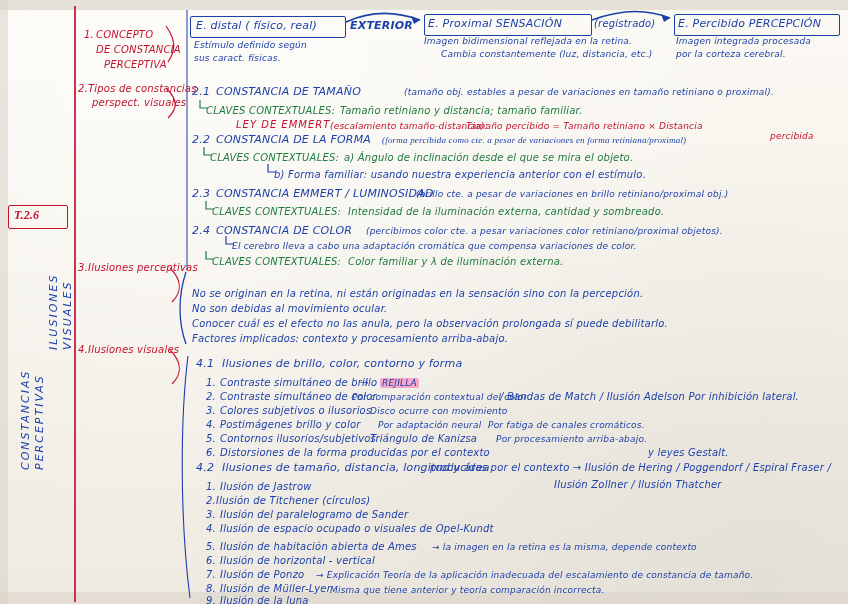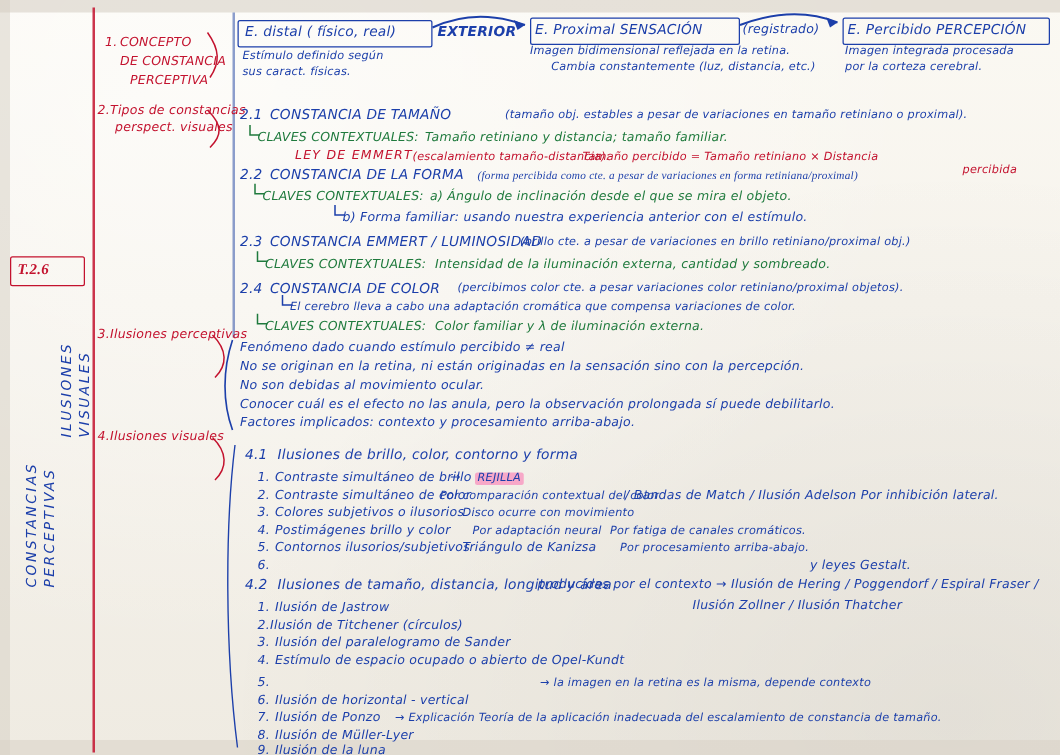--- a/index.html
+++ b/index.html
@@ -143,21 +143,20 @@
   <div class="hw green s10" style="left:212px;top:207px;">CLAVES CONTEXTUALES:</div>
   <div class="hw green s10" style="left:348px;top:207px;">Intensidad de la iluminación externa, cantidad y sombreado.</div>
 
   <div class="hw blue s11" style="left:192px;top:225px;">2.4</div>
   <div class="hw blue s11" style="left:216px;top:225px;">CONSTANCIA DE COLOR</div>
   <div class="hw blue s9" style="left:366px;top:227px;">(percibimos color cte. a pesar variaciones color retiniano/proximal objetos).</div>
   <div class="hw blue s9" style="left:232px;top:242px;">El cerebro lleva a cabo una adaptación cromática que compensa variaciones de color.</div>
   <div class="hw green s10" style="left:212px;top:257px;">CLAVES CONTEXTUALES:</div>
   <div class="hw green s10" style="left:348px;top:257px;">Color familiar y λ de iluminación externa.</div>
 
-  <div class="hw blue s10" style="left:192px;top:274px;">Fenómeno dado cuando estímulo percibido ≠ real</div>
   <div class="hw blue s10" style="left:192px;top:289px;">No se originan en la retina, ni están originadas en la sensación sino con la percepción.</div>
   <div class="hw blue s10" style="left:192px;top:304px;">No son debidas al movimiento ocular.</div>
   <div class="hw blue s10" style="left:192px;top:319px;">Conocer cuál es el efecto no las anula, pero la observación prolongada sí puede debilitarlo.</div>
   <div class="hw blue s10" style="left:192px;top:334px;">Factores implicados: contexto y procesamiento arriba-abajo.</div>
 
   <div class="hw blue s11" style="left:196px;top:358px;">4.1</div>
   <div class="hw blue s11" style="left:222px;top:358px;">Ilusiones de brillo, color, contorno y forma</div>
 
   <div class="hw blue s10" style="left:206px;top:378px;">1.</div>
   <div class="hw blue s10" style="left:220px;top:378px;">Contraste simultáneo de brillo</div>
@@ -177,51 +176,54 @@
   <div class="hw blue s10" style="left:220px;top:420px;">Postimágenes brillo y color</div>
   <div class="hw blue s9" style="left:378px;top:421px;">Por adaptación neural</div>
   <div class="hw blue s9" style="left:488px;top:421px;">Por fatiga de canales cromáticos.</div>
 
   <div class="hw blue s10" style="left:206px;top:434px;">5.</div>
   <div class="hw blue s10" style="left:220px;top:434px;">Contornos ilusorios/subjetivos</div>
   <div class="hw blue s10" style="left:370px;top:434px;">Triángulo de Kanizsa</div>
   <div class="hw blue s9" style="left:496px;top:435px;">Por procesamiento arriba-abajo.</div>
 
   <div class="hw blue s10" style="left:206px;top:448px;">6.</div>
+  <div class="hw blue s10" style="left:220px;top:448px;">Distorsiones de la forma producidas por el contexto</div>
   <div class="hw blue s10" style="left:648px;top:448px;">y leyes Gestalt.</div>
 
   <div class="hw blue s11" style="left:196px;top:462px;">4.2</div>
   <div class="hw blue s11" style="left:222px;top:462px;">Ilusiones de tamaño, distancia, longitud y área</div>
   <div class="hw blue s10" style="left:430px;top:463px;">producidas por el contexto → Ilusión de Hering / Poggendorf / Espiral Fraser /</div>
   <div class="hw blue s10" style="left:554px;top:480px;">Ilusión Zollner / Ilusión Thatcher</div>
 
   <div class="hw blue s10" style="left:206px;top:482px;">1.</div>
   <div class="hw blue s10" style="left:220px;top:482px;">Ilusión de Jastrow</div>
 
   <div class="hw blue s10" style="left:206px;top:496px;">2.</div>
   <div class="hw blue s10" style="left:216px;top:496px;font-style:italic;">Ilusión de Titchener (círculos)</div>
 
   <div class="hw blue s10" style="left:206px;top:510px;">3.</div>
   <div class="hw blue s10" style="left:220px;top:510px;">Ilusión del paralelogramo de Sander</div>
 
   <div class="hw blue s10" style="left:206px;top:524px;">4.</div>
-  <div class="hw blue s10" style="left:220px;top:524px;">Estímulo de espacio ocupado o abierto de Opel-Kundt</div>
+  <div class="hw blue s10" style="left:220px;top:524px;">Ilusión de espacio ocupado o visuales de Opel-Kundt</div>
 
   <div class="hw blue s10" style="left:206px;top:542px;">5.</div>
+  <div class="hw blue s10" style="left:220px;top:542px;">Ilusión de habitación abierta de Ames</div>
   <div class="hw blue s9" style="left:432px;top:543px;">→ la imagen en la retina es la misma, depende contexto</div>
 
   <div class="hw blue s10" style="left:206px;top:556px;">6.</div>
   <div class="hw blue s10" style="left:220px;top:556px;">Ilusión de horizontal - vertical</div>
 
   <div class="hw blue s10" style="left:206px;top:570px;">7.</div>
   <div class="hw blue s10" style="left:220px;top:570px;">Ilusión de Ponzo</div>
   <div class="hw blue s9" style="left:316px;top:571px;">→ Explicación Teoría de la aplicación inadecuada del escalamiento de constancia de tamaño.</div>
 
   <div class="hw blue s10" style="left:206px;top:584px;">8.</div>
   <div class="hw blue s10" style="left:220px;top:584px;">Ilusión de Müller-Lyer</div>
+  <div class="hw blue s9" style="left:330px;top:586px;">Misma que tiene anterior y teoría comparación incorrecta.</div>
 
   <div class="hw blue s10" style="left:206px;top:596px;">9.</div>
   <div class="hw blue s10" style="left:220px;top:596px;">Ilusión de la luna</div>
 
   <svg class="arrows" viewBox="0 0 848 604">
 
     <path d="M346 22 C372 10, 398 12, 420 20" stroke="#1c3faa" stroke-width="1.6" fill="none"></path>
     <path d="M420 20 l-9 -4 l3 8 z" fill="#1c3faa"></path>
 
     <path d="M592 20 C624 8, 650 10, 670 18" stroke="#1c3faa" stroke-width="1.6" fill="none"></path>

